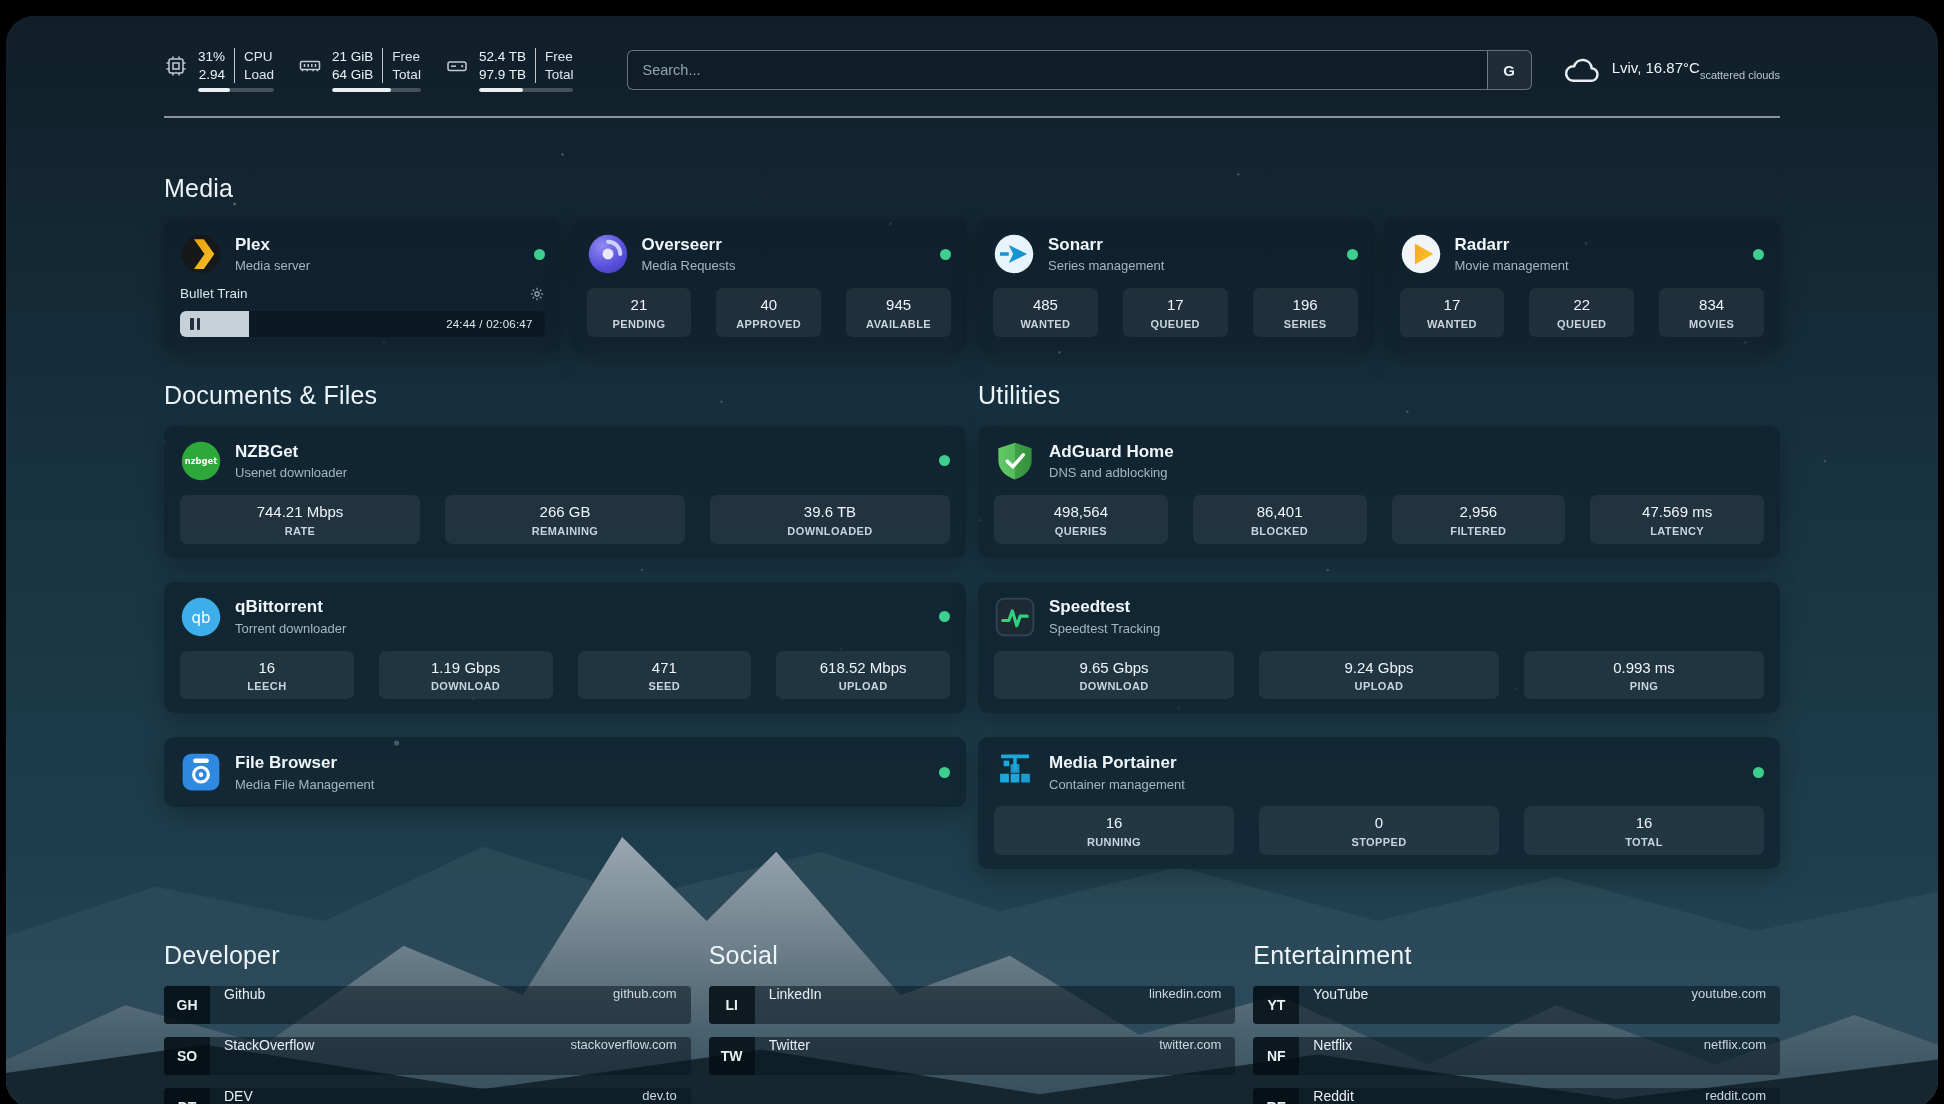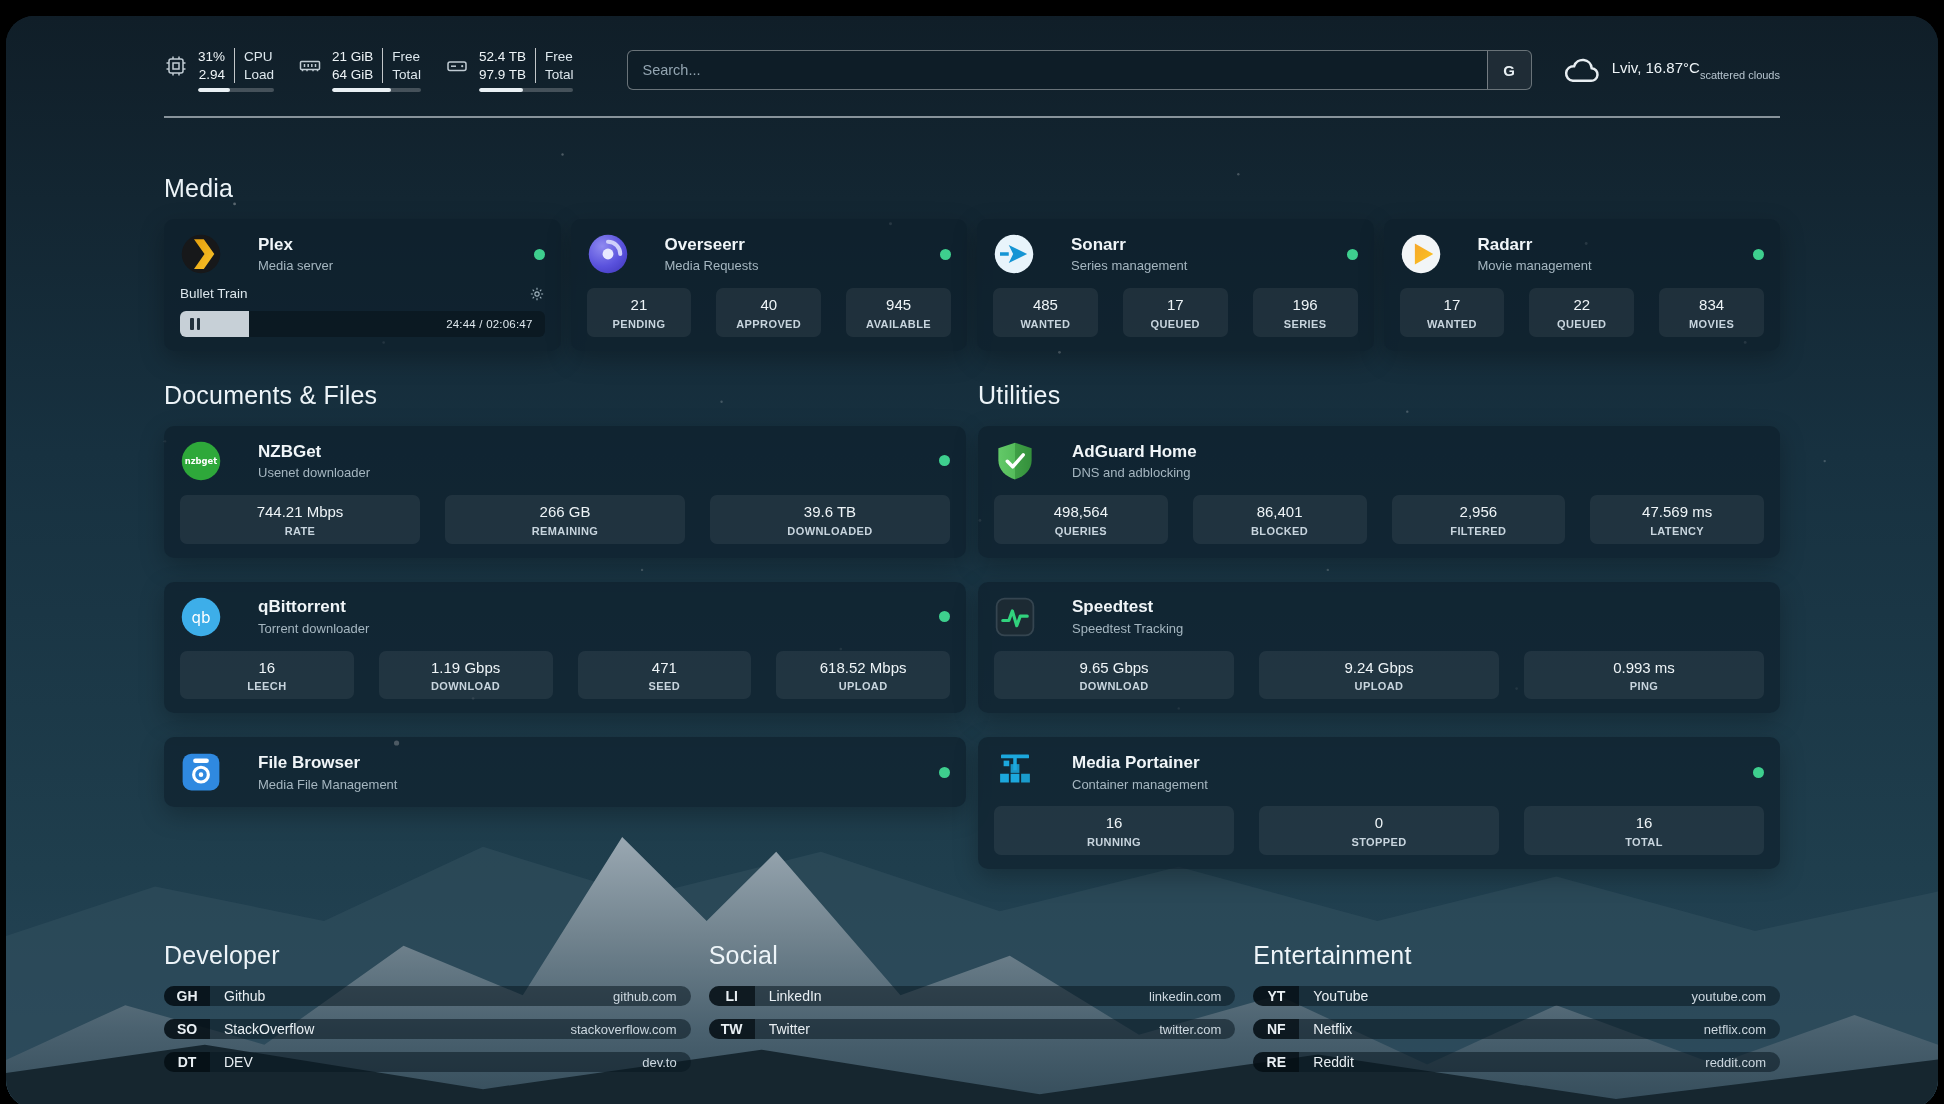--- a/index.html
+++ b/index.html
@@ -41,21 +41,21 @@
   .divider { margin-top:24px; border:none; border-top:2px solid rgba(233,241,246,.55); }
 
   
   h2 { font-size:25px; font-weight:400; color:#edf4f8; margin:0; letter-spacing:.2px; }
   .section-media h2 { margin:56px 0 16px; }
 
   .media-grid { display:grid; grid-template-columns:repeat(4,1fr); gap:10px; }
 
   .card { background:rgba(13,31,42,.66); border-radius:10px; padding:14px 16px;
     box-shadow:0 8px 24px rgba(0,0,0,.25); display:flex; flex-direction:column; }
-  .card-head { display:flex; align-items:center;gap:23px; }
+  .card-head { display:flex; align-items:center; }
   .app-icon { width:42px; height:42px; flex:0 0 42px; margin-right:13px; }
   .app-icon svg { width:100%; height:100%; display:block; }
   .app-titles { min-width:0; }
   .app-name { font-size:17px; font-weight:600; color:#f0f5f8; line-height:1.2; }
   .app-desc { font-size:13px; color:#a5b6c0; margin-top:3px; }
   .status-dot { margin-left:auto; width:11px; height:11px; border-radius:50%; background:#3ecf8e; flex:0 0 11px; }
 
   .stats { margin-top:auto; padding-top:13px; display:grid; gap:25px; }
   .cols-3 { grid-template-columns:repeat(3,1fr); }
   .cols-4 { grid-template-columns:repeat(4,1fr); }
@@ -78,21 +78,21 @@
     font-size:11.5px; color:#dfe8ee; letter-spacing:.2px; }
 
   
   .mid { display:grid; grid-template-columns:1fr 1fr; gap:0 12px; margin-top:30px; }
   .col h2 { margin:0 0 16px; }
   .col .card + .card { margin-top:24px; }
 
   
   .bookmarks { display:grid; grid-template-columns:1fr 1fr 1fr; gap:0 18px; margin-top:72px; }
   .bm-col h2 { margin:0 0 16px; }
-  .bm-row { display:flex; align-items:center; height:20px; border-radius:14px; overflow:hidden;
+  .bm-row { display:flex; align-items:flex-start; height:38px; border-radius:4px; overflow:hidden;
     background:rgba(10,24,33,.55); cursor:pointer; }
   .bm-row + .bm-row { margin-top:13px; }
   .bm-abbr { width:46px; height:100%; flex:0 0 46px; display:flex; align-items:center; justify-content:center;
     background:rgba(4,12,18,.72); color:#e9eff3; font-size:14px; font-weight:600; }
   .bm-name { margin-left:14px; font-size:14px; color:#e9eff3; }
   .bm-url { margin-left:auto; margin-right:14px; font-size:13px; color:#ccd7df; }
 </style>
 </head>
 <body>
 

